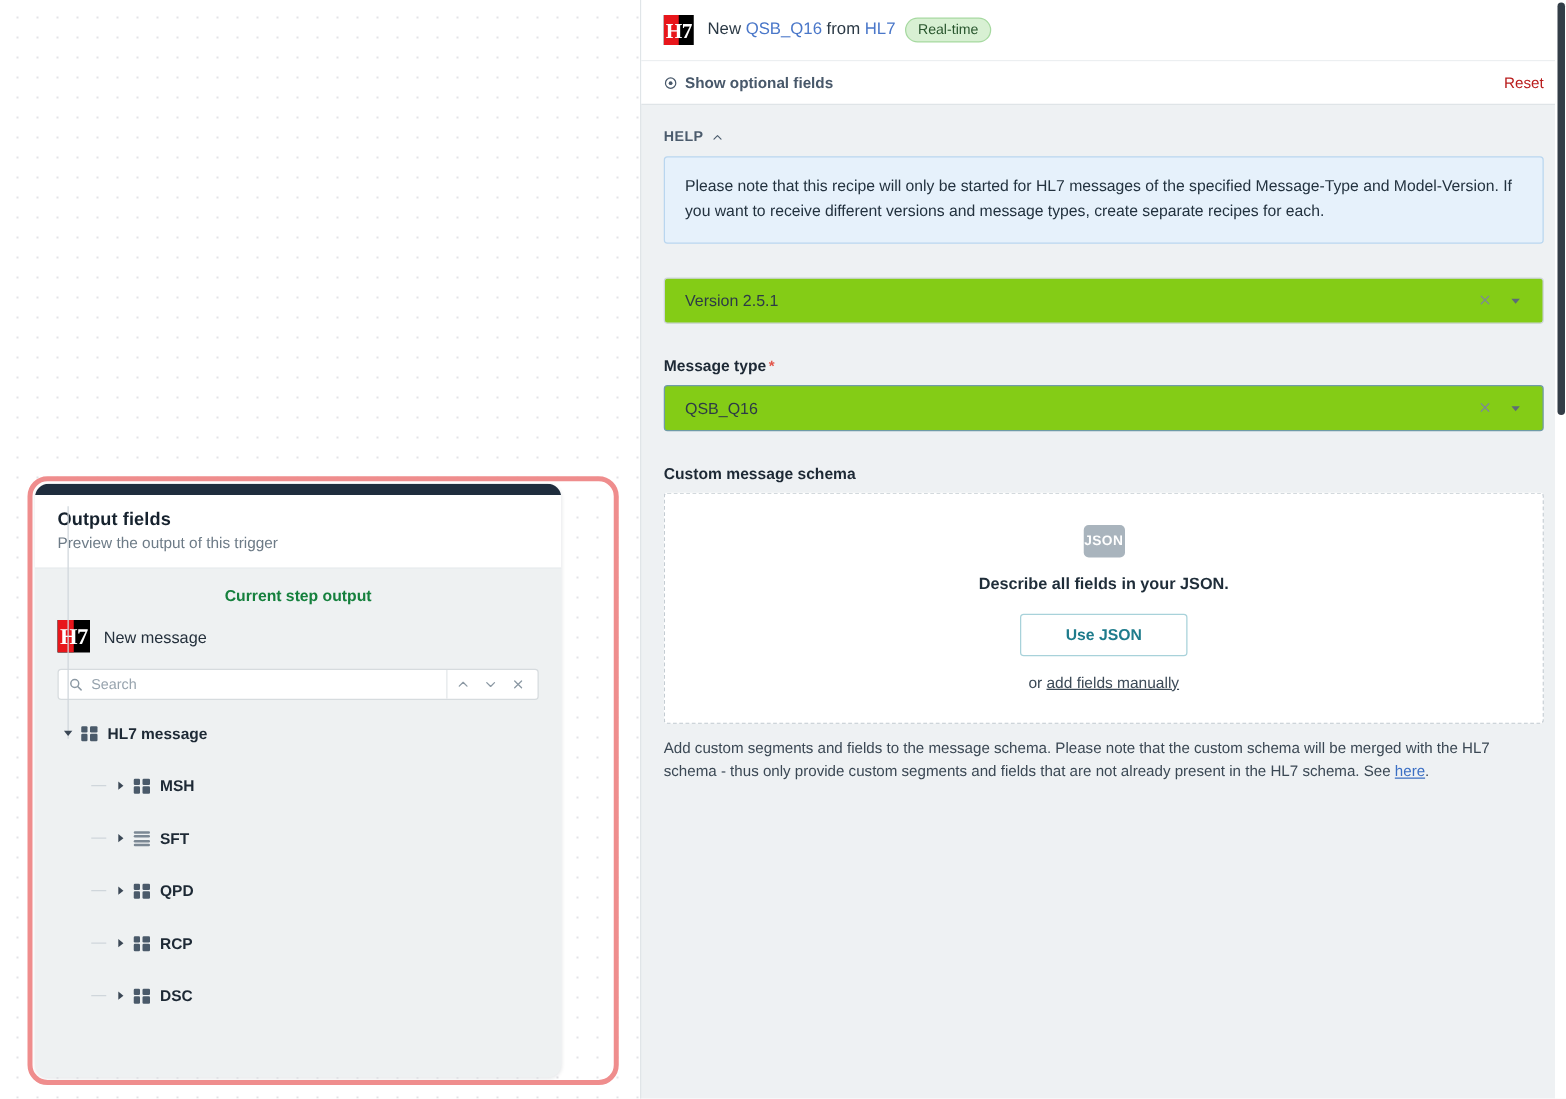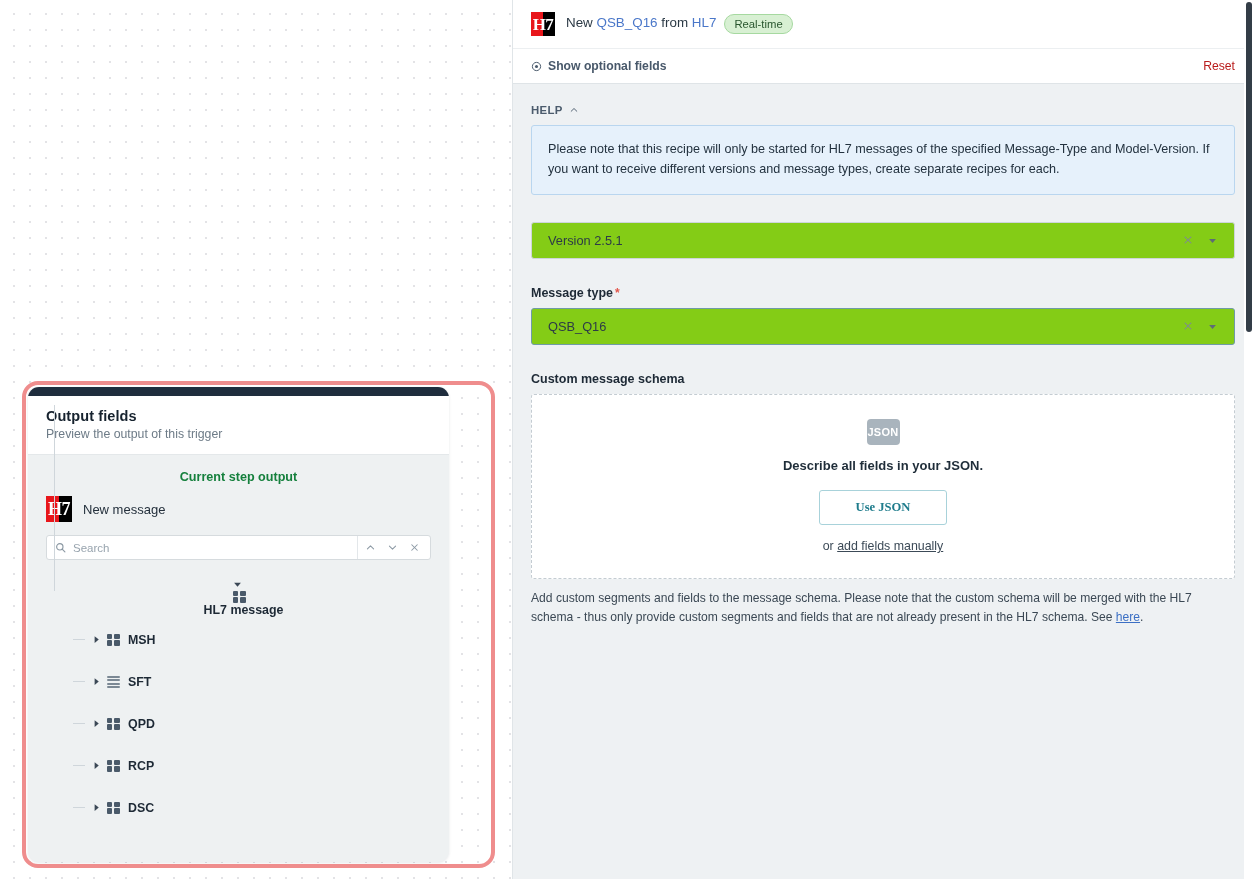--- a/index.html
+++ b/index.html
@@ -181,21 +181,21 @@
 
   
   .tree { padding-left: 2px; }
   .tnode {
     display: flex;
     align-items: center;
     height: 17px;
     margin-bottom: 25px;
     position: relative;
   }
-  .tnode.root { margin-bottom: 36px; flex-direction: column; }
+  .tnode.root { margin-bottom: 25px; }
   .tnode.child { margin-left: 42px; }
 
   .caret {
     width: 12px; height: 12px;
     flex: none;
     display: flex; align-items: center; justify-content: center;
     color: #3b4856;
     cursor: pointer;
     margin-right: 5px;
   }
@@ -405,21 +405,21 @@
     letter-spacing: .3px;
     margin-bottom: 13px;
   }
   .dz-title {
     font-size: 13px;
     font-weight: bold;
     color: #1f2d39;
     margin-bottom: 17px;
   }
   .btn-usejson {
-    font-family: Liberation Serif, serif;
+    font-family: Liberation Sans, sans-serif;
     background: #ffffff;
     border: 1px solid #a8d2da;
     border-radius: 3px;
     color: #1f7c8c;
     font-size: 12.6px;
     font-weight: bold;
     padding: 9px 36px;
     cursor: pointer;
     margin-bottom: 14px;
   }

